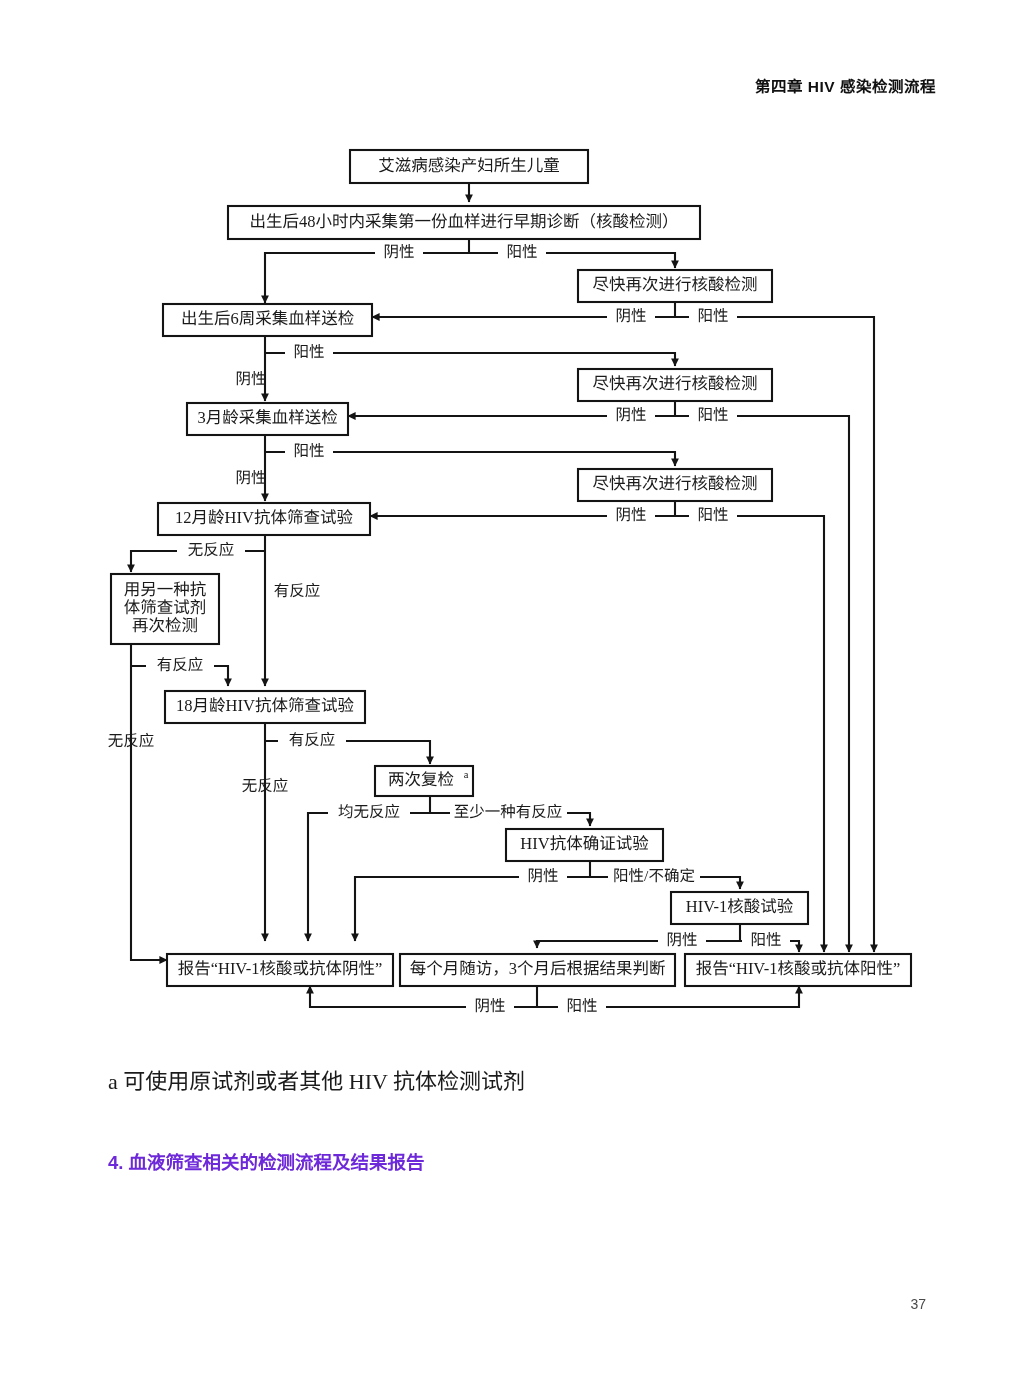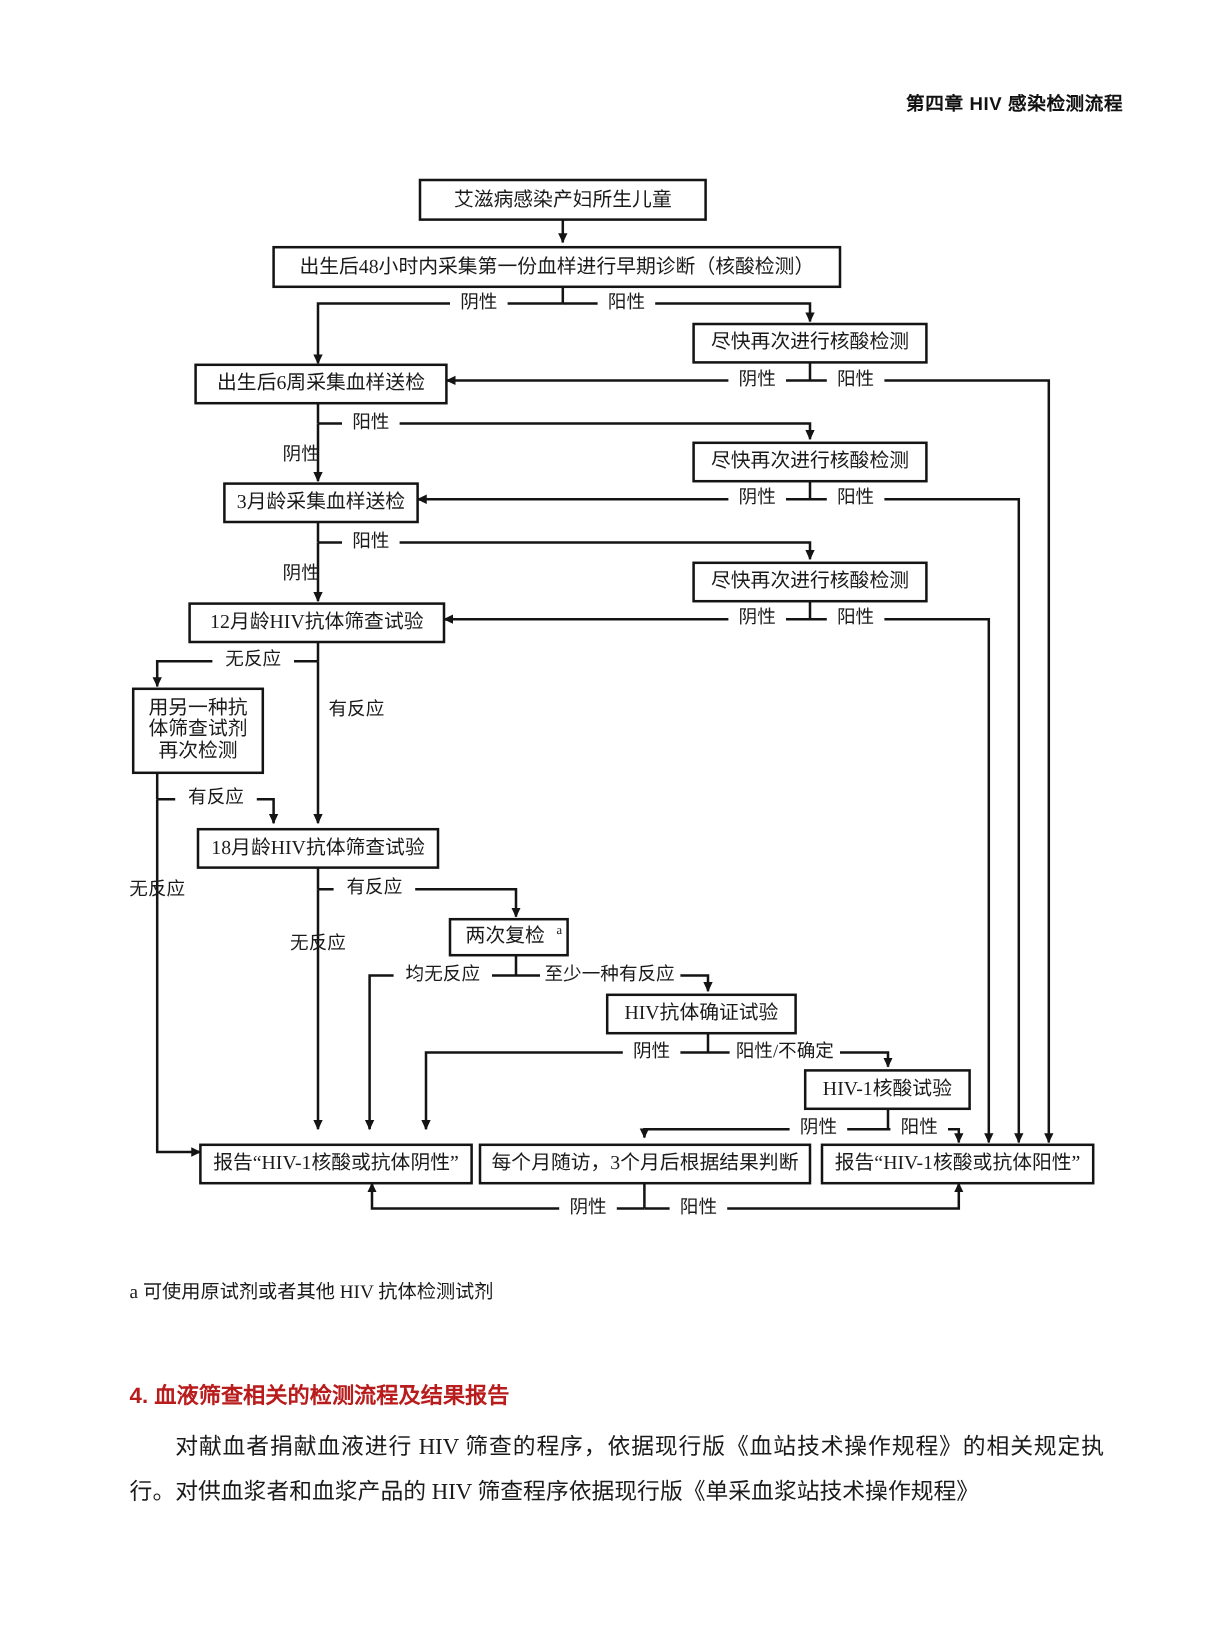--- a/index.html
+++ b/index.html
@@ -57,32 +57,32 @@
     left:0; top:1024px; width:1022px;
     text-align:center;
     font-family:"Liberation Sans","DejaVu Sans",sans-serif;
     font-weight:bold;
     font-size:17px;
     color:#111;
   }
   .fig-footnote{
     position:absolute;
     left:108px; top:1063px;
-    font-size:16px;
+    font-size:22px;
     color:#1a1a1a;
   }
 
   
   .section-heading{
     position:absolute;
     left:108px; top:1148px;
     font-family:"Liberation Sans","DejaVu Sans",sans-serif;
     font-weight:bold;
     font-size:18.5px;
-    color:#b91c1c;
+    color:#6d28d9;
   }
   .body-paragraph{
     position:absolute;
     left:108px; top:1188px;
     width:812px;
     font-size:19px;
     line-height:37px;
     text-indent:2em;
     text-align:justify;
     color:#1a1a1a;
@@ -345,15 +345,15 @@
         <text class="edge-label" x="582" y="887">阳性</text>
       </g>
     </svg>
   </div>
 
 
   <div class="fig-footnote">a 可使用原试剂或者其他 HIV 抗体检测试剂</div>
 
   <div class="section-heading">4. 血液筛查相关的检测流程及结果报告</div>
 
-  <div class="body-paragraph">对献血者捐献血液进行 HIV 筛查的程序，依据现行版《血站技术操作规程》的相关规定执行。对供血浆者和血浆产品的 HIV 筛查程序依据现行版《单采血浆站技术操作规程》</div>
-
+
+  <div class="page-number">37</div>
 </div>
 
 </body></html>

